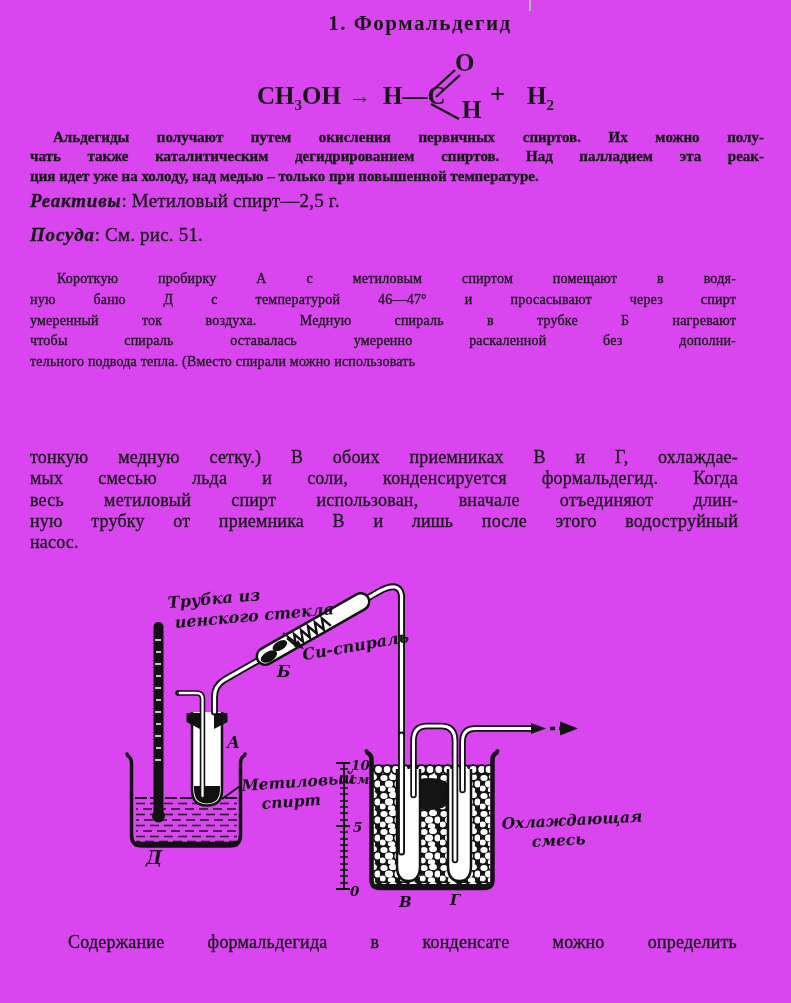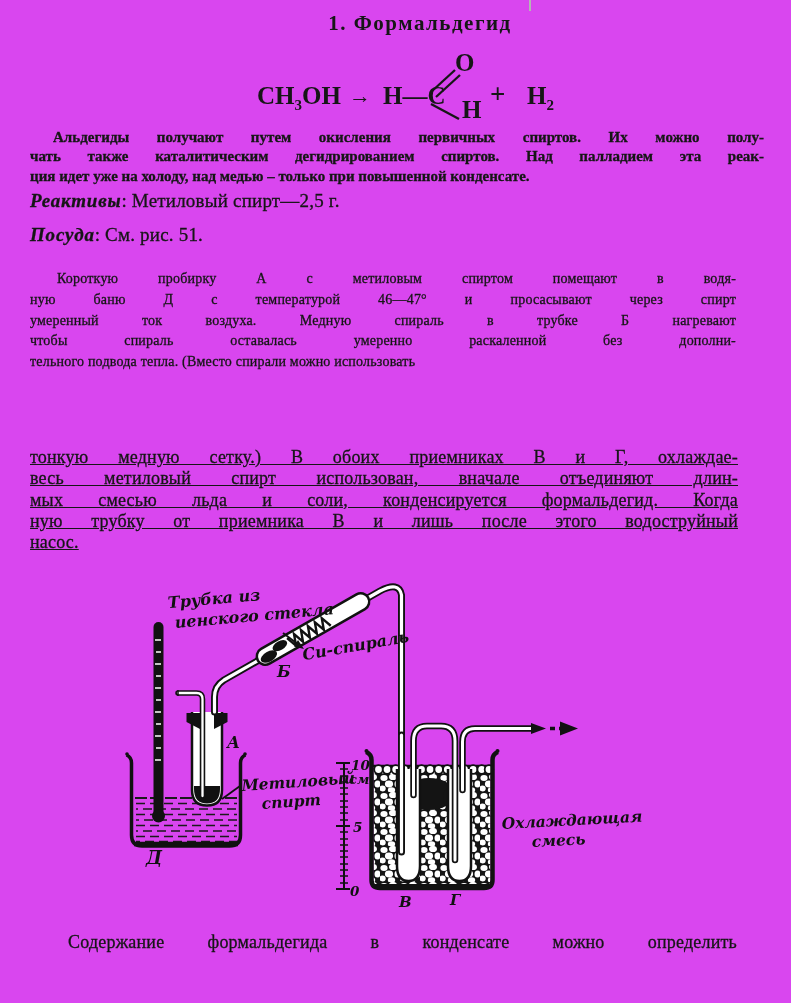--- a/index.html
+++ b/index.html
@@ -26,21 +26,21 @@
   .jl.end{text-align-last:left;}
   .ind{padding-left:27px;}
   .ind-sm{padding-left:23px;}
   .ind-lg{padding-left:38px;}
   .note{top:128px;width:734px;font-size:15px;font-weight:bold;line-height:19.4px;letter-spacing:0;}
   .kv{position:absolute;left:30px;font-size:19px;letter-spacing:.2px;}
   .kv .lbl{font-style:italic;font-weight:bold;letter-spacing:.8px;}
   .kv-reagents{top:190px;}
   .kv-vessels{top:224px;}
   .p1{top:269px;width:706px;font-size:14px;line-height:20.8px;letter-spacing:.2px;}
-  .p2{top:447px;width:708px;font-size:18px;line-height:21.3px;letter-spacing:.2px;text-decoration:underline;}
+  .p2{top:447px;width:708px;font-size:18px;line-height:21.3px;letter-spacing:.2px;}
   .closing{top:932px;width:707px;font-size:18px;line-height:21.5px;letter-spacing:.2px;}
   .p1,.p2,.closing,.note,.kv{-webkit-text-stroke:.3px #161616;}
   .figure{position:absolute;left:100px;top:560px;}
   .figlabel{font-family:"DejaVu Serif",serif;font-style:italic;font-weight:bold;fill:#111;}
 </style>
 </head>
 <body>
 
 <div class="page">
   <div class="artifact"></div>
@@ -58,39 +58,39 @@
     <span class="eq eq-hdc">H—C</span>
     <span class="eq eq-o">O</span>
     <span class="eq eq-h">H</span>
     <span class="eq eq-plus">+</span>
     <span class="eq eq-h2"><span>H</span><sub>2</sub></span>
   </div>
 
   <div class="tblock note">
     <div class="jl ind-sm">Альдегиды получают путем окисления первичных спиртов. Их можно полу-</div>
     <div class="jl">чать также каталитическим дегидрированием спиртов. Над палладием эта реак-</div>
-    <div class="jl end">ция идет уже на холоду, над медью – только при повышенной конденсате.</div>
+    <div class="jl end">ция идет уже на холоду, над медью – только при повышенной температуре.</div>
   </div>
 
   <div class="kv kv-reagents"><span class="lbl">Реактивы</span><span>: Метиловый спирт—2,5 г.</span></div>
 
   <div class="kv kv-vessels"><span class="lbl">Посуда</span><span>: См. рис. 51.</span></div>
 
   <div class="tblock p1">
     <div class="jl ind">Короткую пробирку А с метиловым спиртом помещают в водя-</div>
     <div class="jl">ную баню Д с температурой 46—47° и просасывают через спирт</div>
     <div class="jl">умеренный ток воздуха. Медную спираль в трубке Б нагревают</div>
     <div class="jl">чтобы спираль оставалась умеренно раскаленной без дополни-</div>
     <div class="jl end">тельного подвода тепла. (Вместо спирали можно использовать</div>
   </div>
 
   <div class="tblock p2">
     <div class="jl">тонкую медную сетку.) В обоих приемниках В и Г, охлаждае-</div>
+    <div class="jl">мых смесью льда и соли, конденсируется формальдегид. Когда</div>
     <div class="jl">весь метиловый спирт использован, вначале отъединяют длин-</div>
-    <div class="jl">мых смесью льда и соли, конденсируется формальдегид. Когда</div>
     <div class="jl">ную трубку от приемника В и лишь после этого водоструйный</div>
     <div class="jl end">насос.</div>
   </div>
 
   <svg class="figure" width="640" height="370" viewBox="100 560 640 370">
     <defs>
       <pattern id="peb" width="20" height="18" patternUnits="userSpaceOnUse">
         <rect width="20" height="18" fill="#141414"></rect>
         <ellipse cx="4" cy="4" rx="3.6" ry="2.9" fill="#fff"></ellipse>
         <ellipse cx="13" cy="3" rx="4" ry="3.1" fill="#fff"></ellipse>

